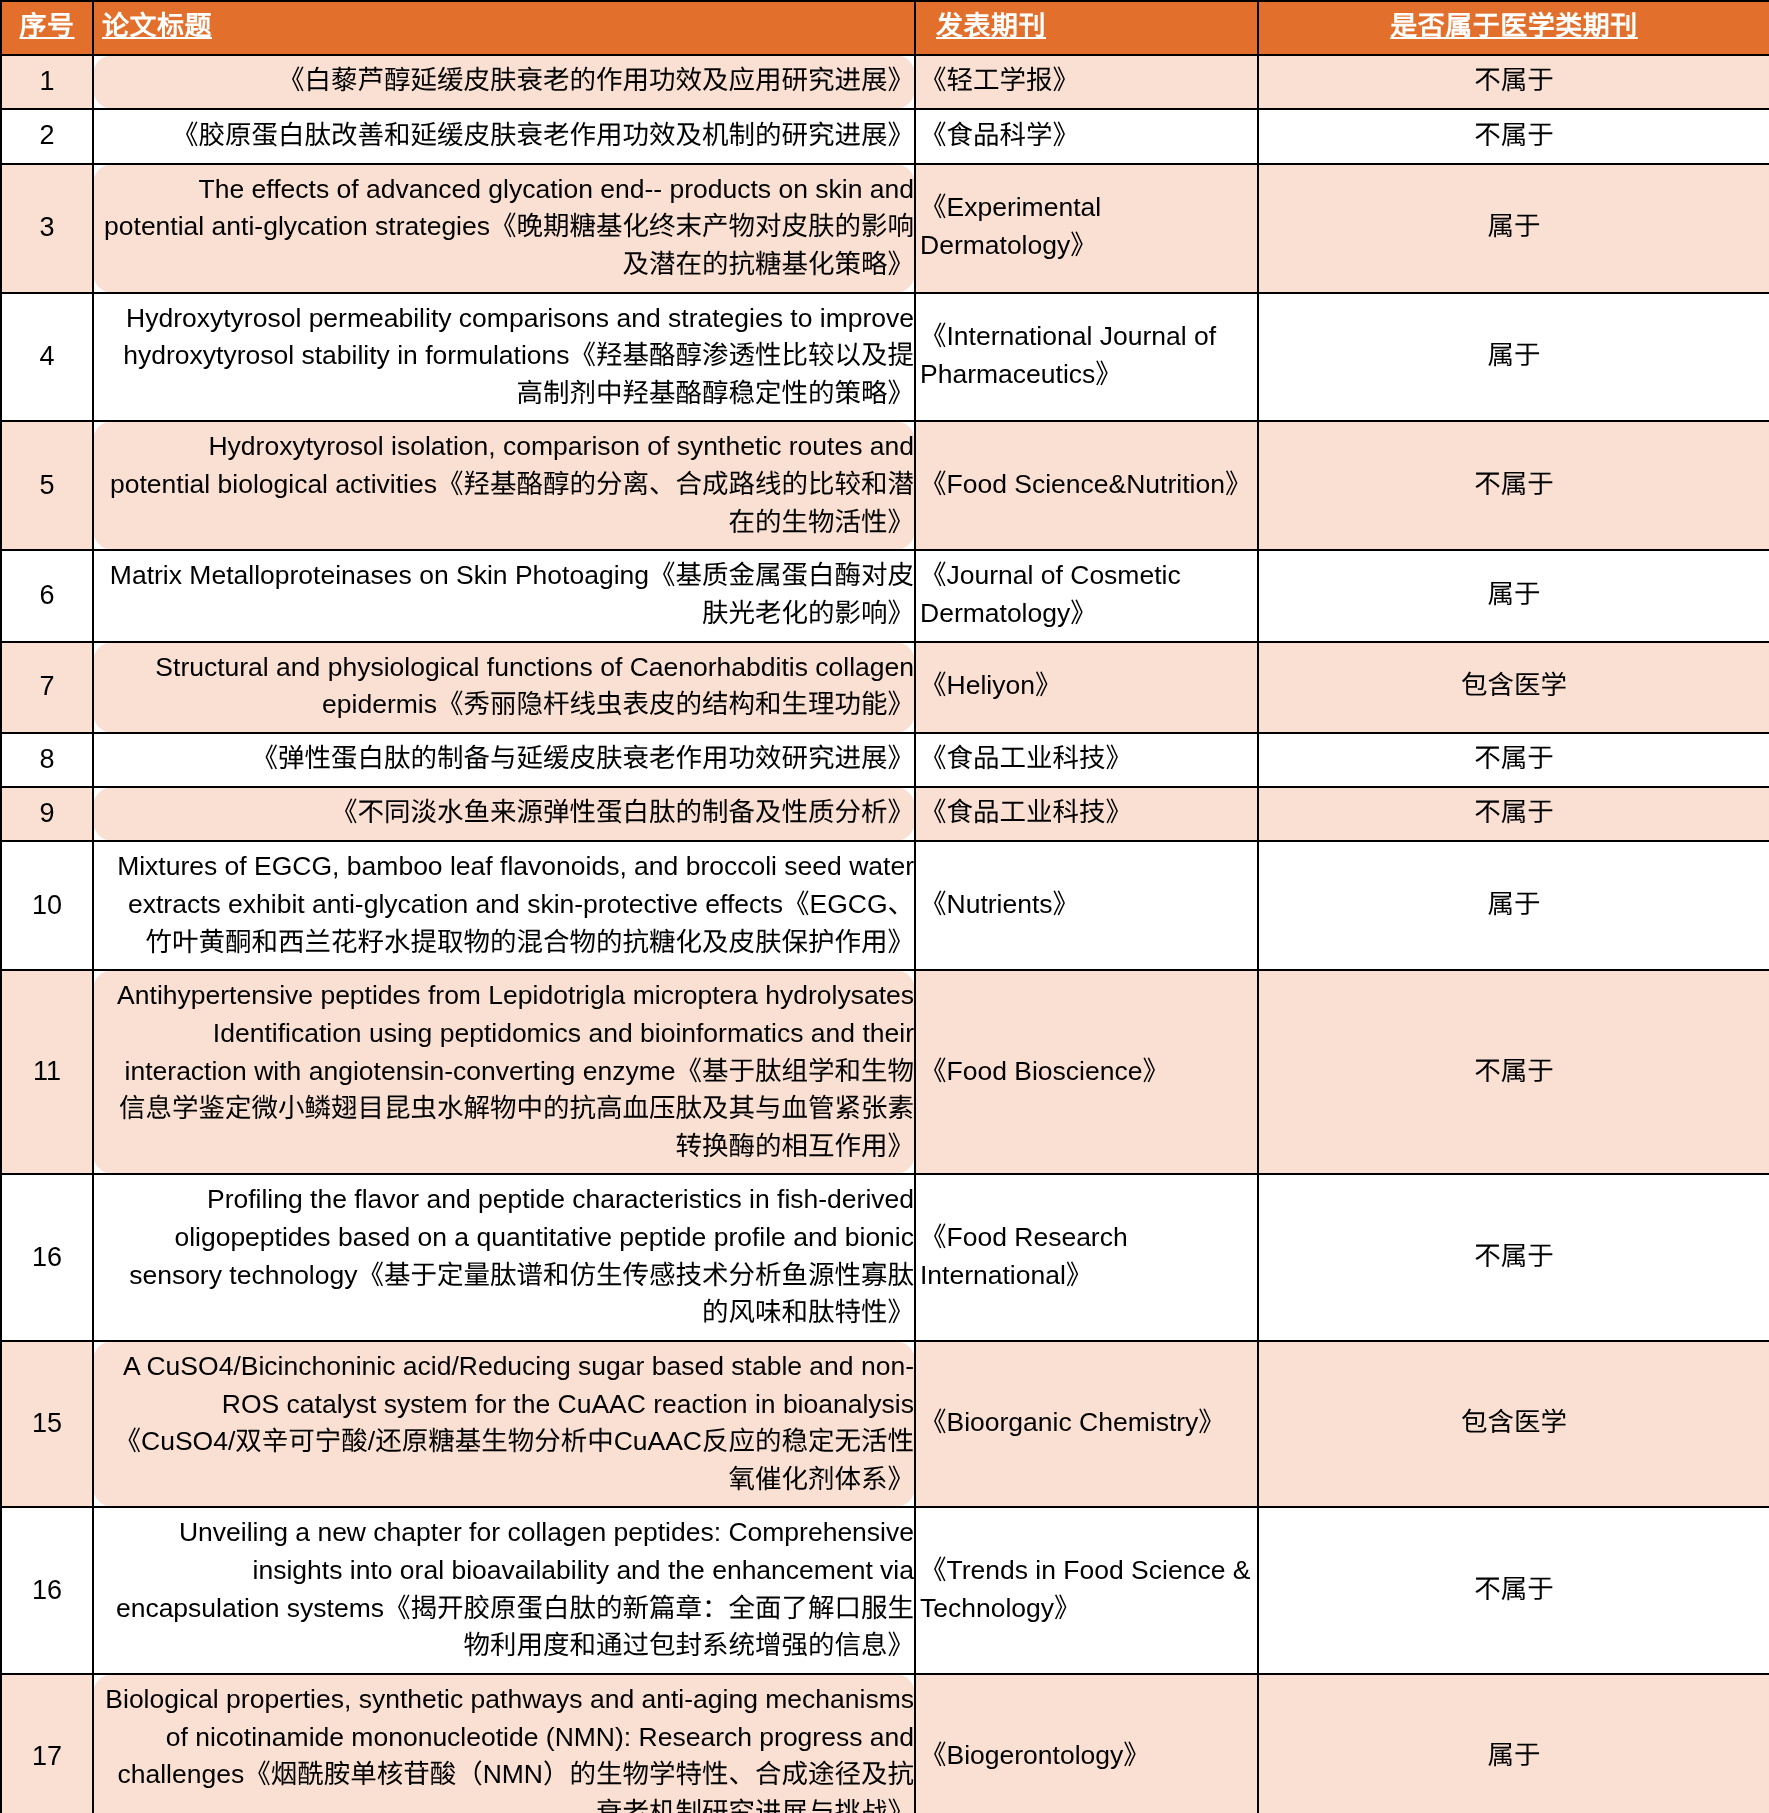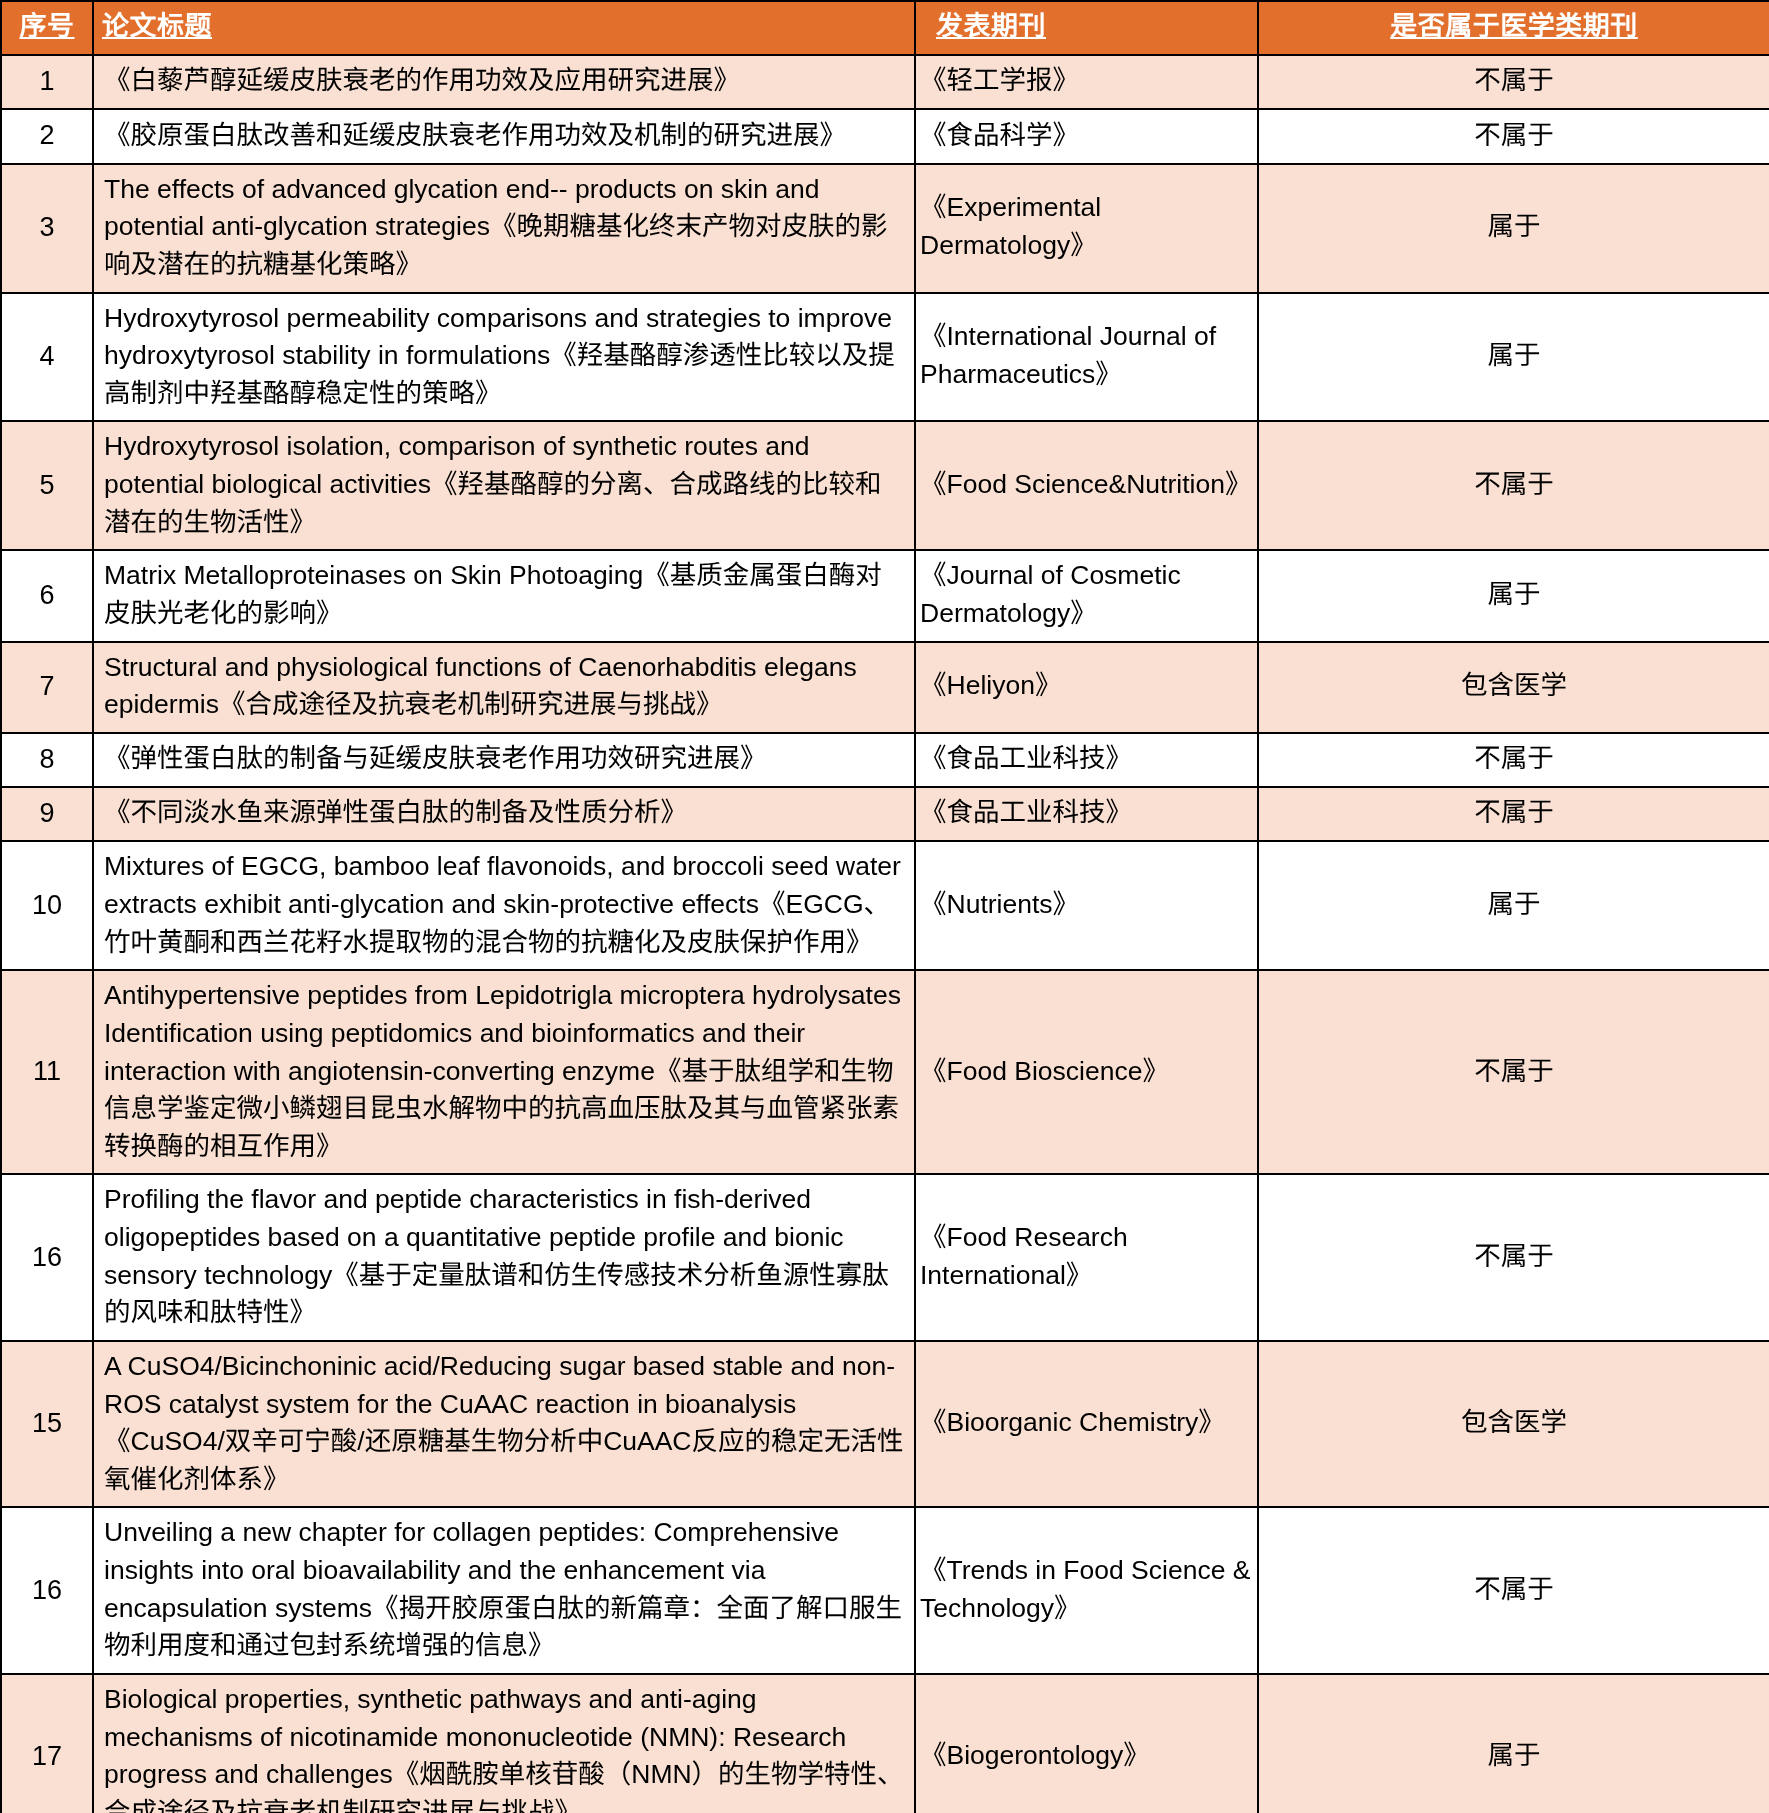--- a/index.html
+++ b/index.html
@@ -61,25 +61,26 @@
   tbody tr.shaded td { background: #FAE0D2; }
 
   td.cell-idx {
     text-align: center;
     vertical-align: middle;
     font-size: 27px;
     padding-left: 2px;
     padding-right: 2px;
   }
   td.cell-title {
-    text-align: left;
+    text-align: right;
     word-break: normal;
     overflow-wrap: break-word;
     padding-left: 10px;
-    padding-right: 8px;
+    padding-right: 0;
+    border-radius: 20px;
   }
   td.cell-jour {
     text-align: left;
     padding-left: 4px;
     padding-right: 6px;
     word-break: normal;
     overflow-wrap: break-word;
   }
   td.cell-med {
     text-align: center;
@@ -139,21 +140,21 @@
           <td class="cell-med">不属于</td>
         </tr>
         <tr class="">
           <td class="cell-idx">6</td>
           <td class="cell-title">Matrix Metalloproteinases on Skin Photoaging《基质金属蛋白酶对皮肤光老化的影响》</td>
           <td class="cell-jour">《Journal of Cosmetic Dermatology》</td>
           <td class="cell-med">属于</td>
         </tr>
         <tr class="shaded">
           <td class="cell-idx">7</td>
-          <td class="cell-title">Structural and physiological functions of Caenorhabditis elegans epidermis《合成途径及抗衰老机制研究进展与挑战》</td>
+          <td class="cell-title">Structural and physiological functions of Caenorhabditis collagen epidermis《秀丽隐杆线虫表皮的结构和生理功能》</td>
           <td class="cell-jour">《Heliyon》</td>
           <td class="cell-med">包含医学</td>
         </tr>
         <tr class="">
           <td class="cell-idx">8</td>
           <td class="cell-title">《弹性蛋白肽的制备与延缓皮肤衰老作用功效研究进展》</td>
           <td class="cell-jour">《食品工业科技》</td>
           <td class="cell-med">不属于</td>
         </tr>
         <tr class="shaded">

